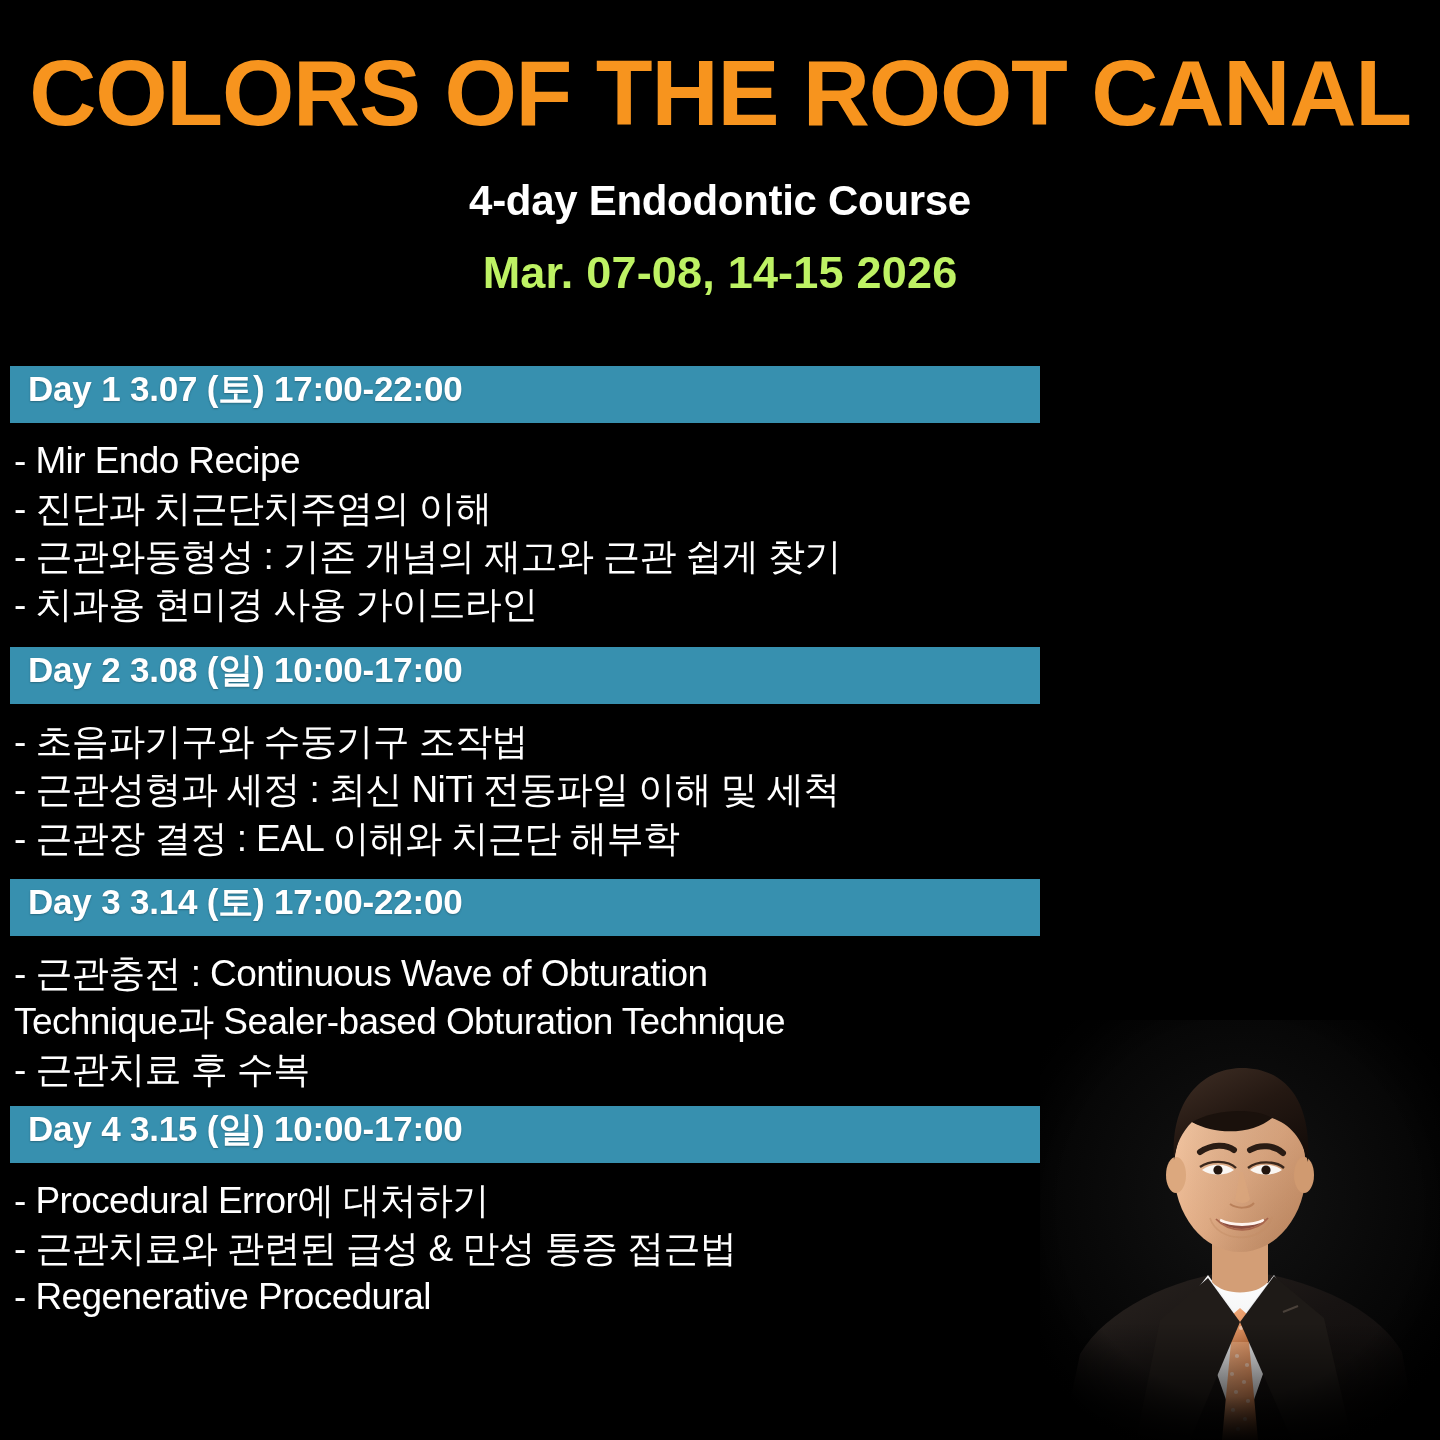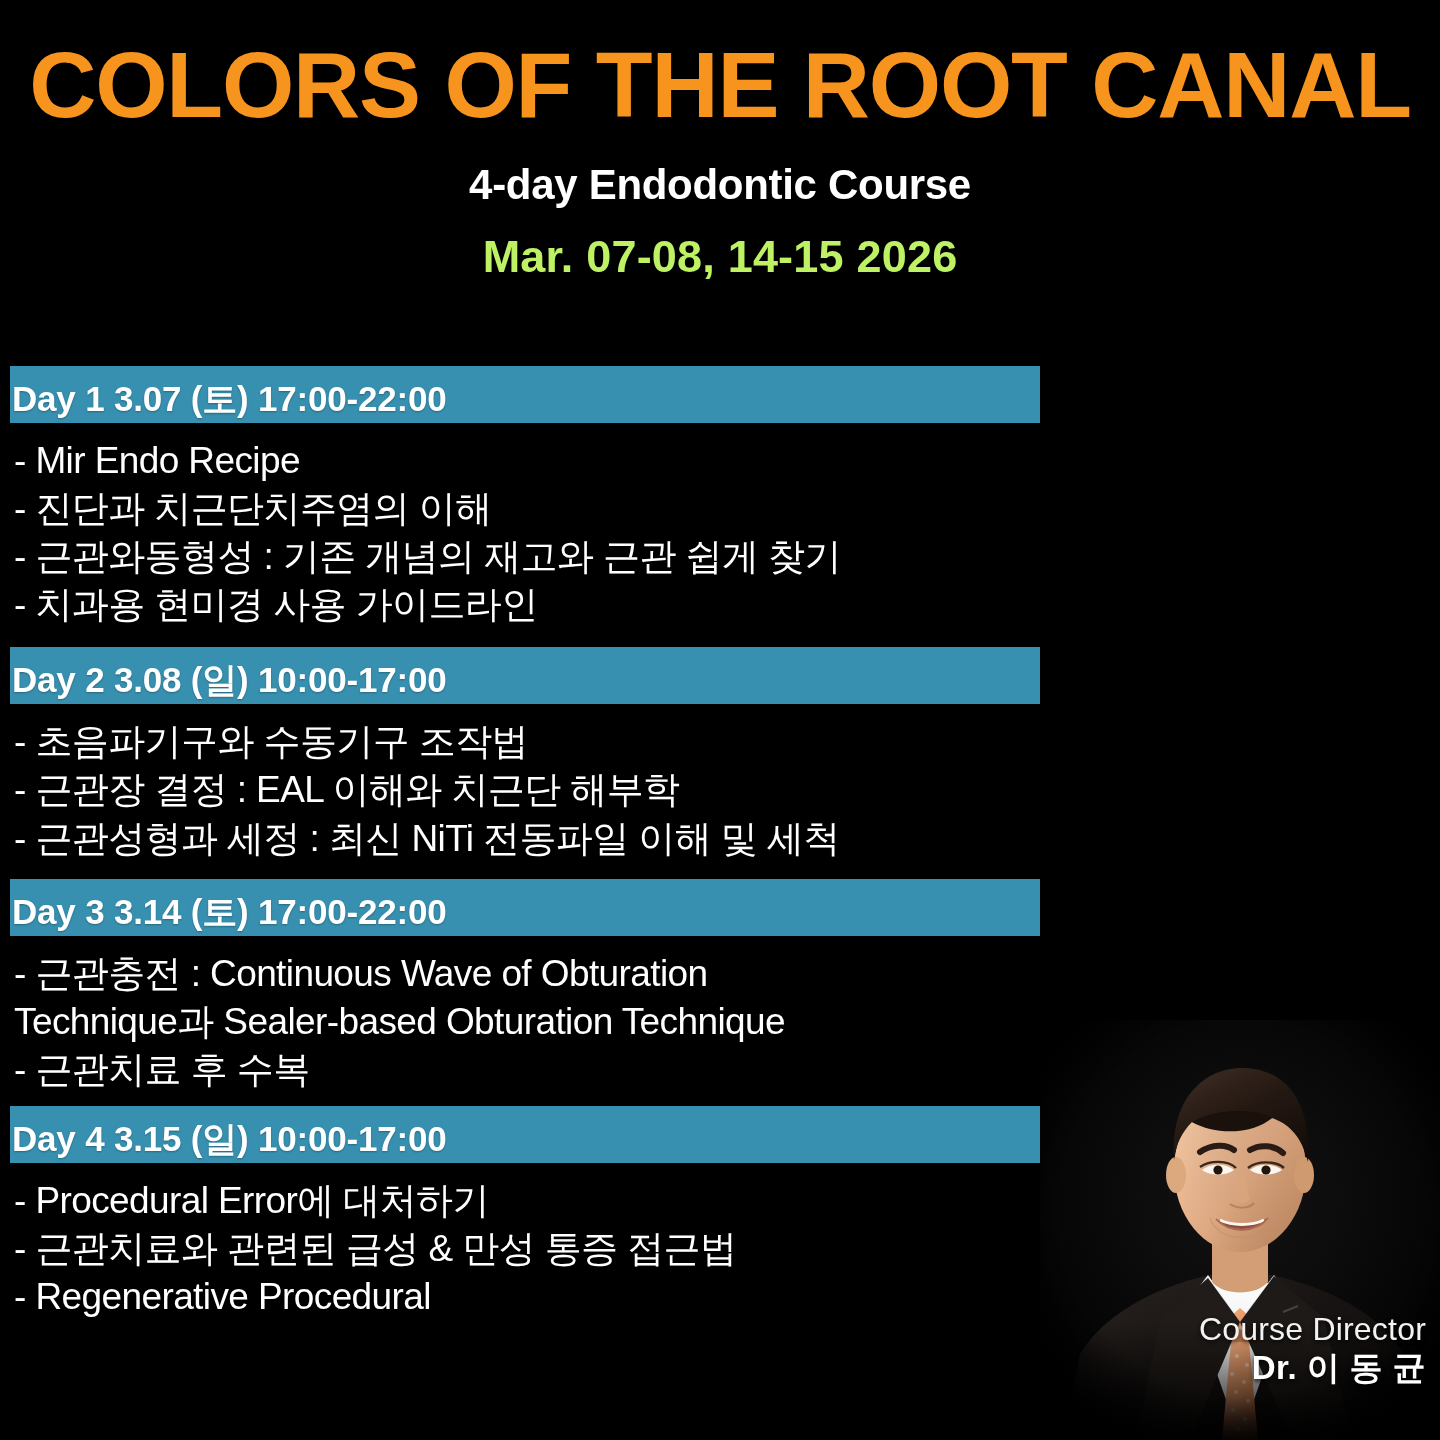--- a/index.html
+++ b/index.html
@@ -19,21 +19,21 @@
 
   
   .header {
     position: absolute;
     top: 0;
     left: 0;
     width: 1440px;
     text-align: center;
   }
   .main-title {
-    margin: 8px;
+    margin: 16px;
     padding-top: 30px;
     font-size: 93px;
     line-height: 1.02;
     font-weight: bold;
     letter-spacing: -1.2px;
     color: #F7941E;
     white-space: nowrap;
   }
   .sub-title {
     margin: 0;
@@ -64,22 +64,22 @@
   }
   .day-block { position: relative; }
 
   .day-bar {
     box-sizing: border-box;
     margin-left: 10px;
     width: 1030px;
     height: 57px;
     background: #3790AF;
     display: flex;
-    align-items: flex-end;
-    padding-left: 2px;
+    align-items: flex-start;
+    padding-left: 18px;
   }
   .day-bar-text {
     color: #FFFFFF;
     font-size: 35px;
     font-weight: bold;
     letter-spacing: -0.2px;
     white-space: nowrap;
     text-shadow: 0 1px 2px rgba(0,0,0,0.28);
   }
 
@@ -165,22 +165,22 @@
     </div>
 
     <div class="gap-1"></div>
 
     <div class="day-block">
       <div class="day-bar">
         <span class="day-bar-text">Day 2  3.08 (일) 10:00-17:00</span>
       </div>
       <div class="day-items">
         <div class="day-item">- 초음파기구와 수동기구 조작법</div>
+        <div class="day-item">- 근관성형과 세정 : 최신 NiTi 전동파일 이해 및 세척</div>
         <div class="day-item">- 근관장 결정 : EAL 이해와 치근단 해부학</div>
-        <div class="day-item">- 근관성형과 세정 : 최신 NiTi 전동파일 이해 및 세척</div>
       </div>
     </div>
 
     <div class="gap-2"></div>
 
     <div class="day-block">
       <div class="day-bar">
         <span class="day-bar-text">Day 3  3.14 (토) 17:00-22:00</span>
       </div>
       <div class="day-items">
@@ -311,19 +311,15 @@
       <path d="M178 200 C 190 212, 214 212, 226 199 C 214 205, 190 205, 178 200 Z" fill="#8C4E40"></path>
       <path d="M180 200 C 192 206, 212 206, 224 200" stroke="#FFF4EE" stroke-width="3" fill="none"></path>
       <path d="M176 199 C 190 214, 216 213, 228 198" stroke="#A8664D" stroke-width="1.8" fill="none"></path>
 
       <path d="M170 198 C 178 224, 224 224, 232 197" stroke="#C38E66" stroke-width="1.6" fill="none" opacity="0.5"></path>
 
       <rect x="0" y="0" width="400" height="420" fill="url(#fadeEdge)"></rect>
       <rect x="0" y="0" width="400" height="420" fill="url(#bottomFade)"></rect>
     </svg>
 
-    <div class="credit">
-      <div class="credit-role">Course Director</div>
-      <div class="credit-name">Dr. 이 동 균</div>
-    </div>
   </div>
 
 </div>
 
 </body></html>

